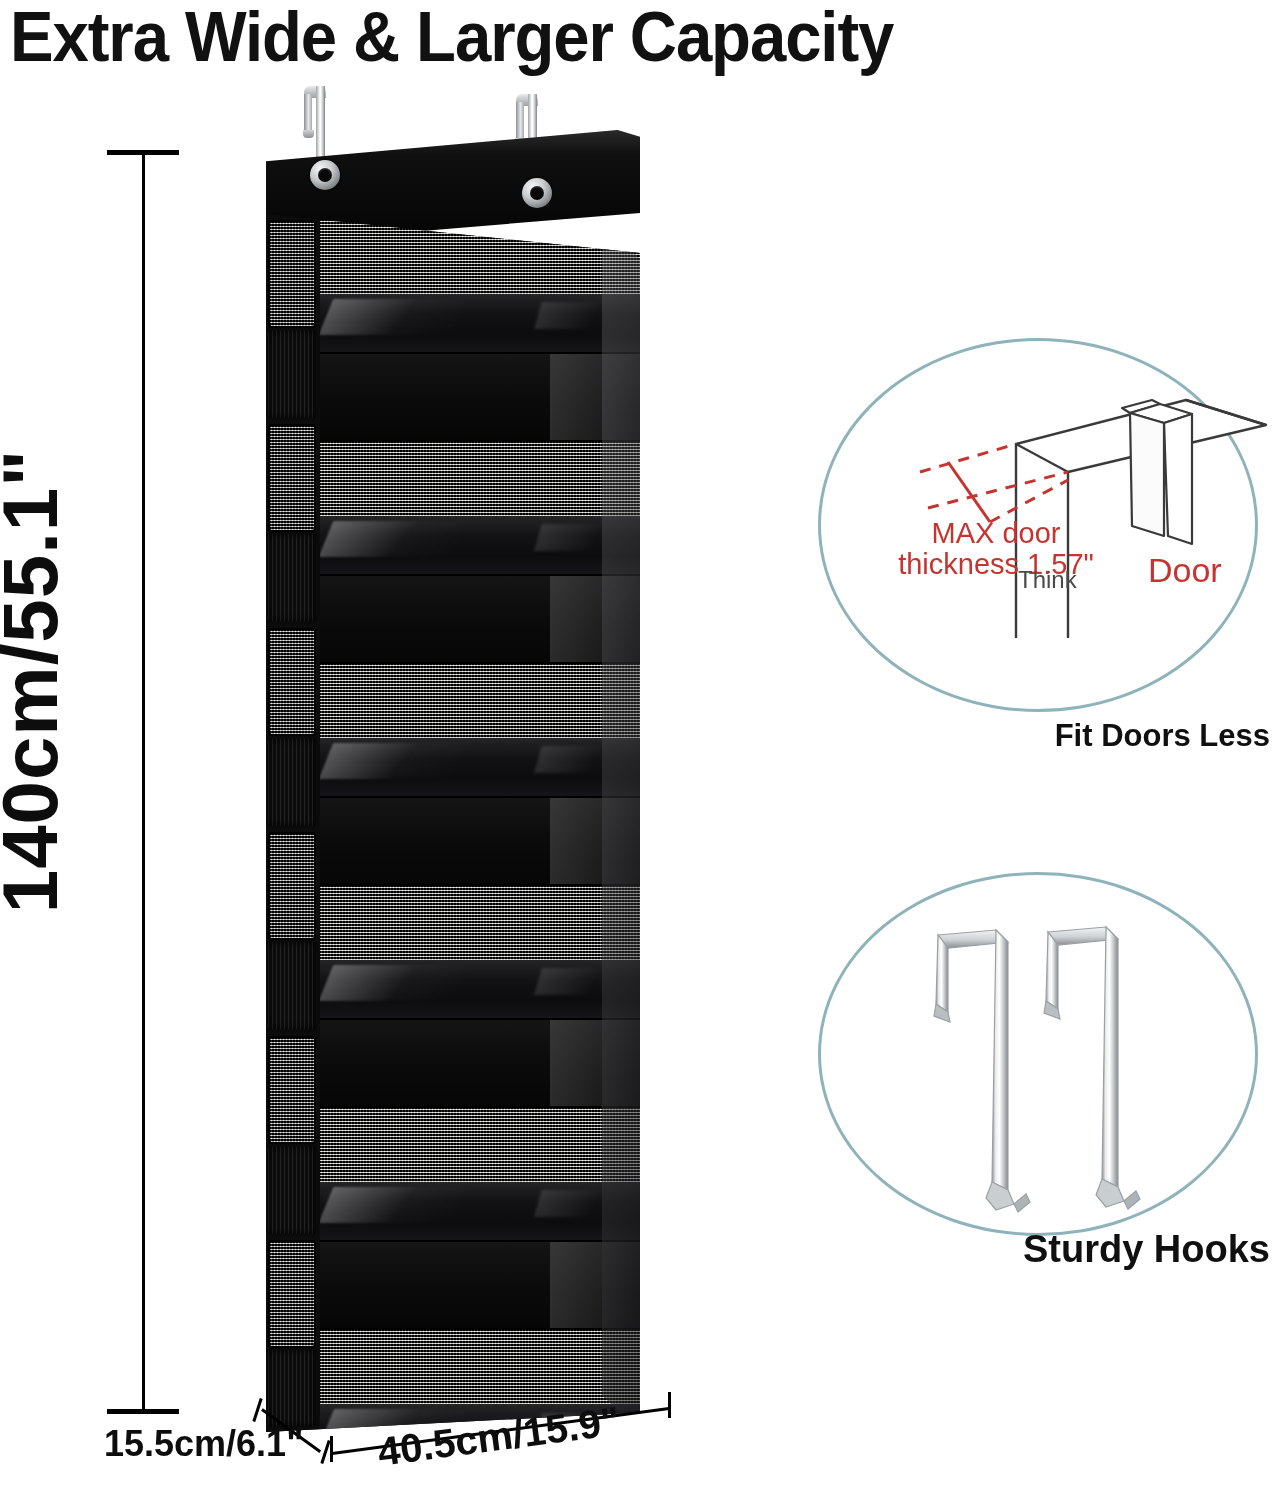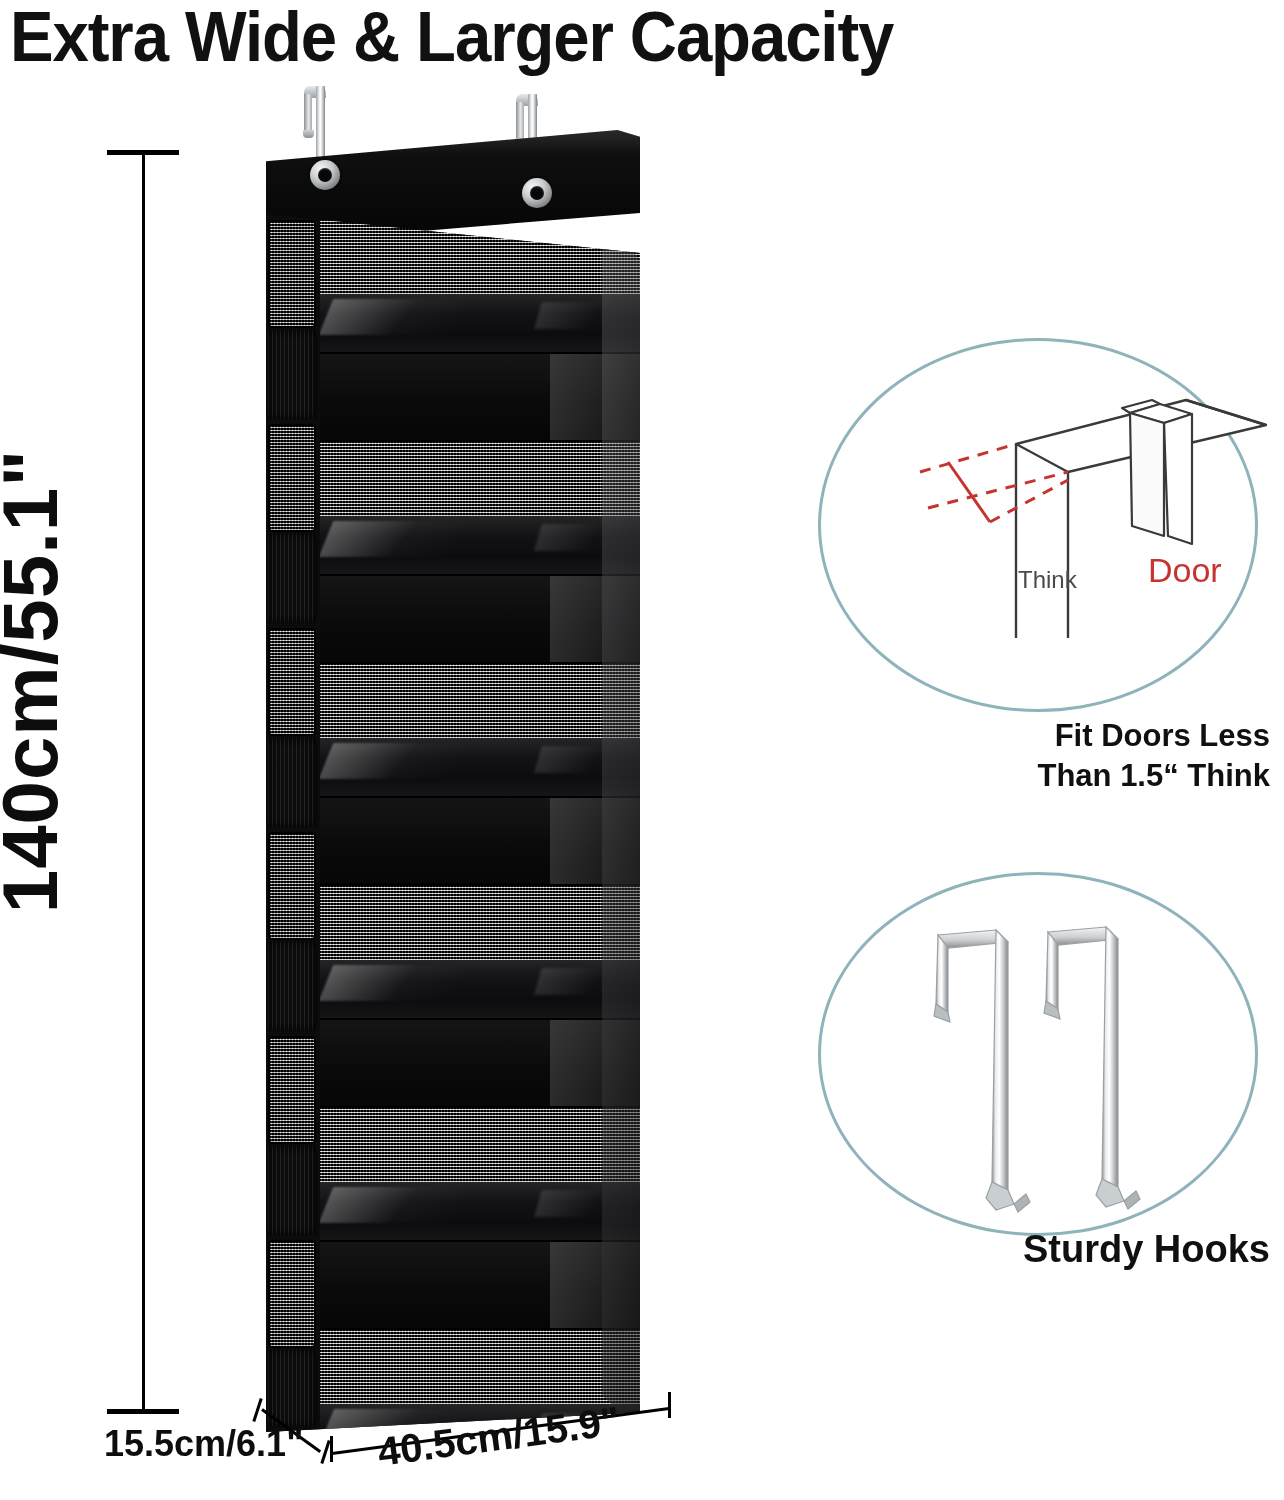--- a/index.html
+++ b/index.html
@@ -294,28 +294,31 @@
     <g stroke="#c5342f" stroke-width="3" fill="none" stroke-dasharray="11 9" stroke-linecap="butt">
       <path d="M120 142 L216 114"></path>
       <path d="M128 178 L268 142"></path>
       <path d="M190 192 L268 150"></path>
     </g>
     <g stroke="#c5342f" stroke-width="3" fill="none">
       <path d="M148 132 L190 192"></path>
     </g>
   </svg>
 
+  <div class="red-label" style="left:46px;top:188px;width:300px;font-size:29px;text-align:center;">
+    <span>MAX door</span><br>
+    <span>thickness 1.57"</span>
+  </div>
 
   <div style="position:absolute;left:218px;top:236px;font-size:24px;color:#4a4a4a;">Think</div>
 
   <div class="red-label" style="left:348px;top:222px;font-size:34px;">Door</div>
 
   <div class="cap-text" style="left:0;top:386px;width:470px;font-size:31px;line-height:40px;">
     <span>Fit Doors Less</span><br>
-    <span>Than 1.5“ Think</span>
   </div>
 </div>
 
 <div class="circle-card" style="left:800px;top:872px;width:470px;height:420px;">
   <div class="ellipse" style="left:18px;top:0;width:434px;height:358px;"></div>
 
   <svg id="hooks-svg" width="470" height="400" viewBox="0 0 470 400">
     <defs>
       <linearGradient id="metalV" x1="0" y1="0" x2="1" y2="0">
         <stop offset="0%" stop-color="#8e9295"></stop>

